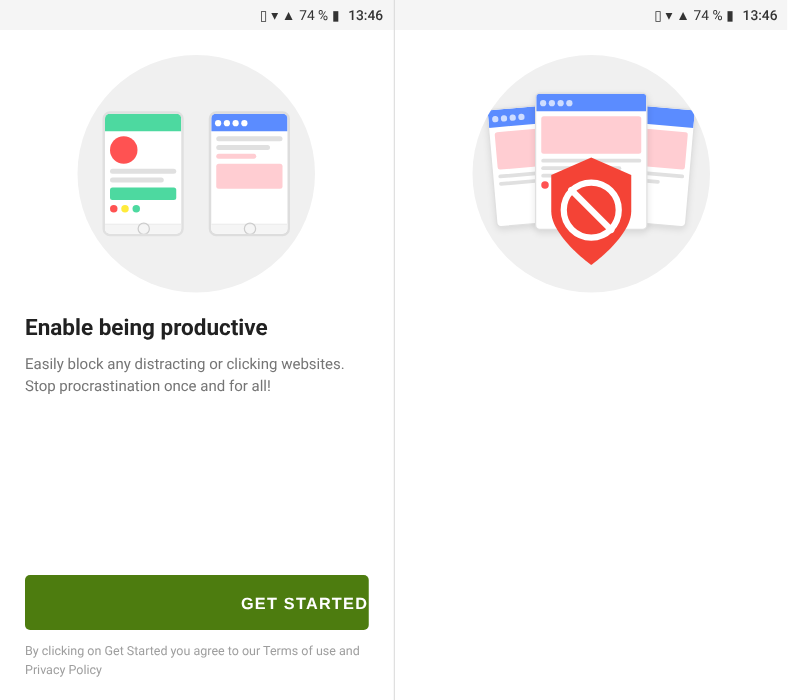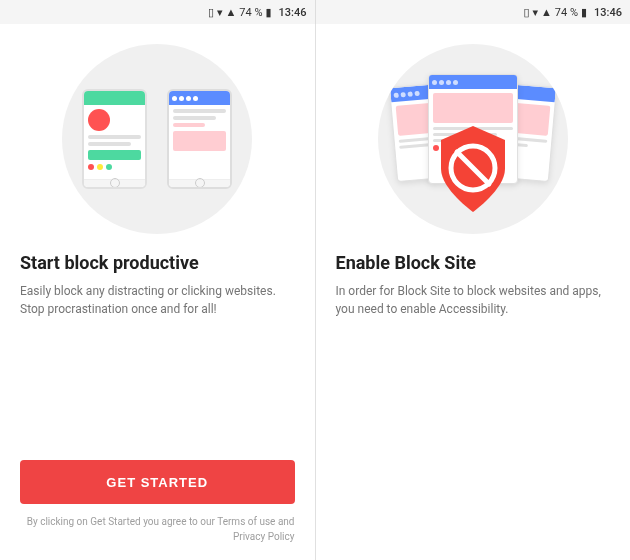--- a/index.html
+++ b/index.html
@@ -261,36 +261,37 @@
       font-size: 12px;
       color: #757575;
       line-height: 1.5;
       margin-bottom: 16px;
     }
 
     
     .btn-green {
       width: 100%;
       height: 44px;
-      background: #ef4444;
+      background: #4d7c0f;
       border: none;
       border-radius: 4px;
       color: #fff;
       font-size: 13px;
       font-weight: 700;
       letter-spacing: 1px;
       cursor: pointer;
       text-transform: uppercase;
       margin-bottom: 10px;
+      text-align: right;
     }
 
     .footnote {
       font-size: 10px;
       color: #9e9e9e;
-      text-align: right;
+      text-align: left;
       line-height: 1.5;
     }
   </style>
 </head>
 <body>
 
 <div class="status-bars">
   <div class="status-bar status-bar-left">
     <span>▯</span>
     <span>▾</span>
@@ -347,21 +348,21 @@
             </div>
           </div>
           <div class="phone-bottom">
             <div class="home-btn"></div>
           </div>
         </div>
       </div>
     </div>
 
     <div class="panel-text">
-      <div class="panel-title">Start block productive</div>
+      <div class="panel-title">Enable being productive</div>
       <div class="panel-desc">Easily block any distracting or clicking websites. Stop procrastination once and for all!</div>
     </div>
 
     <button class="btn-green">GET STARTED</button>
 
     <div class="footnote">
       <span>By clicking on Get Started you agree to our Terms of use and Privacy Policy</span>
     </div>
   </div>
 
@@ -417,20 +418,16 @@
         </div>
 
         <svg class="shield" viewBox="0 0 80 90" xmlns="http://www.w3.org/2000/svg">
           <path d="M40 2 L72 16 L72 45 C72 65 40 88 40 88 C40 88 8 65 8 45 L8 16 Z" fill="#f44336"></path>
           <circle cx="40" cy="44" r="22" fill="none" stroke="#fff" stroke-width="5"></circle>
           <line x1="24" y1="28" x2="56" y2="60" stroke="#fff" stroke-width="5" stroke-linecap="round"></line>
         </svg>
       </div>
     </div>
 
-    <div class="panel-text">
-      <div class="panel-title">Enable Block Site</div>
-      <div class="panel-desc">In order for Block Site to block websites and apps, you need to enable Accessibility.</div>
-    </div>
 
   </div>
 
 </div>
 
 </body></html>

